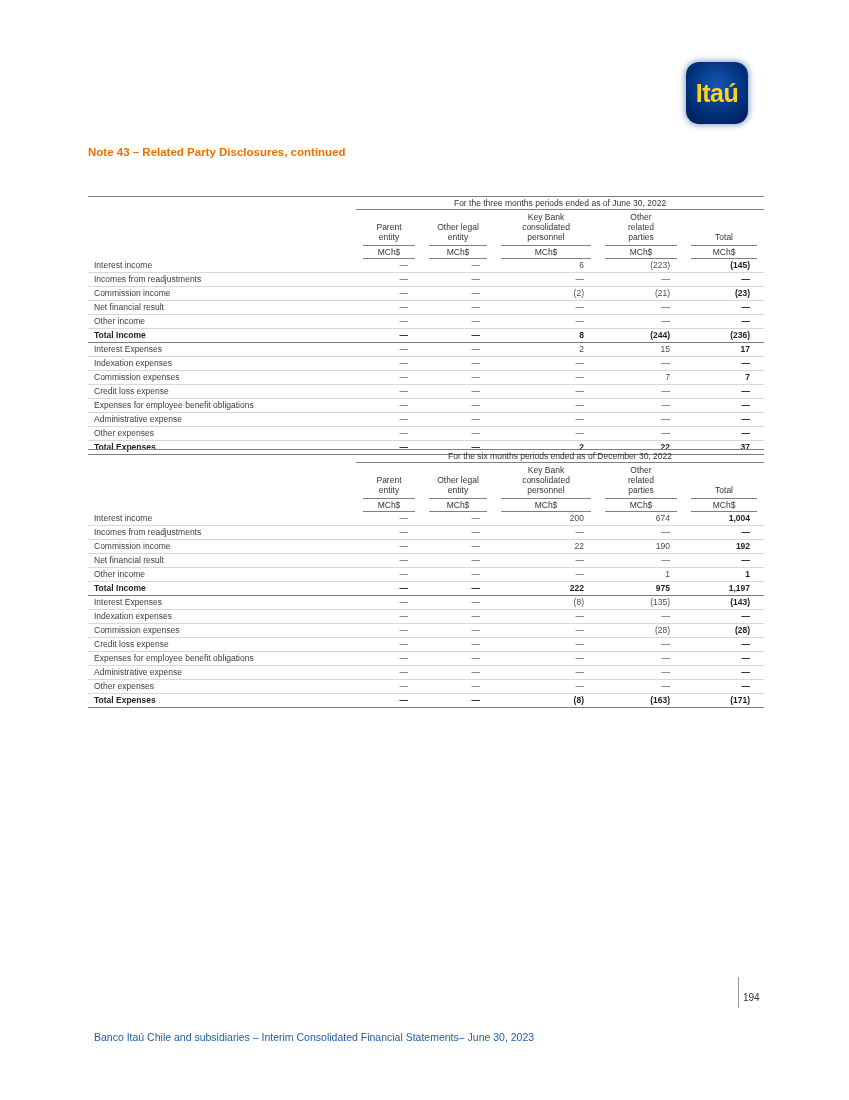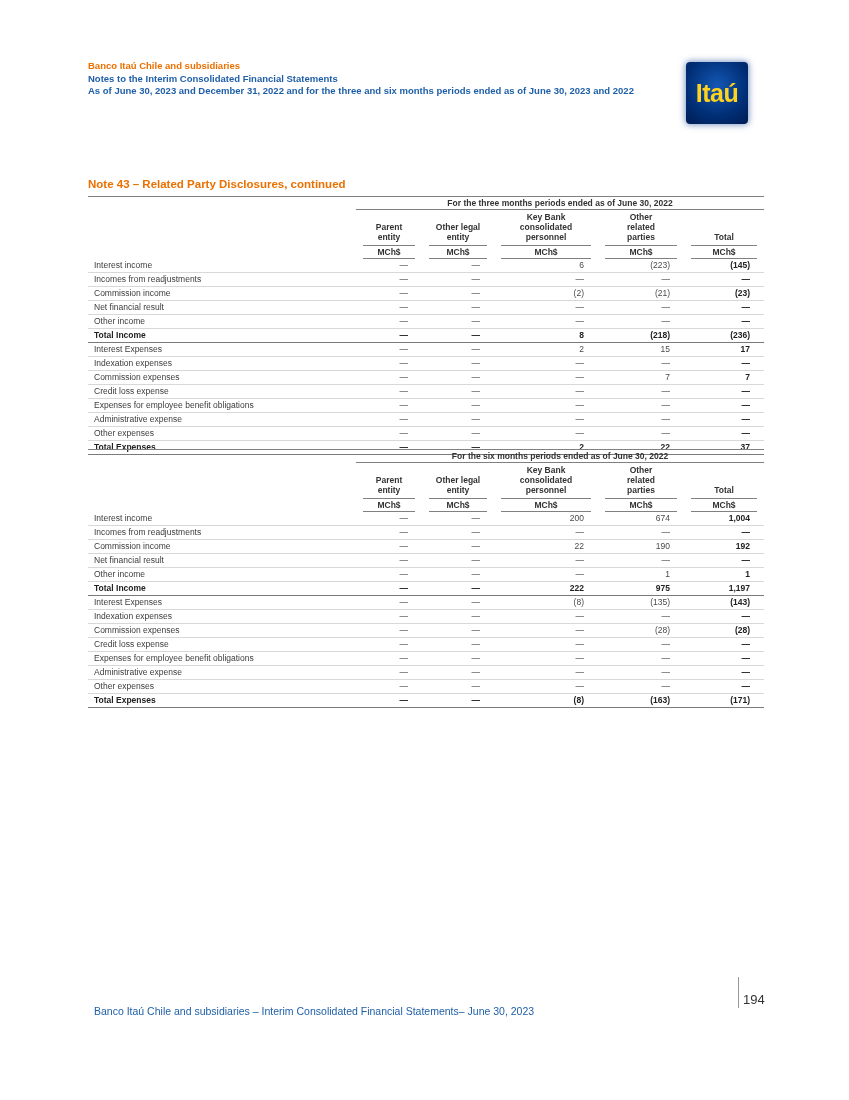--- a/index.html
+++ b/index.html
@@ -5,65 +5,60 @@
   html,body { margin:0; padding:0; background:#ffffff; }
   .page {
     position:relative; width:849px; height:1100px; background:#ffffff;
     font-family:"Liberation Sans", sans-serif; overflow:hidden;
   }
   
   .doc-header { position:absolute; left:88px; top:60px; width:585px; }
   .company-line { color:var(--accent-orange,#EC7000); font-weight:bold; font-size:9.5px; margin-bottom:2px; }
   .blue-line { color:var(--heading-blue,#1F5FA8); font-weight:bold; font-size:9.5px; line-height:1.25; }
   .logo {
-    position:absolute; left:686px; top:62px; width:62px; height:62px; border-radius:4px;
+    position:absolute; left:686px; top:62px; width:62px; height:62px; border-radius:13px;
     background: radial-gradient(circle at 50% 38%, #1457b4 0%, var(--logo-bg,#002E75) 62%, #001d52 100%);
     display:flex; align-items:center; justify-content:center;
     box-shadow: 0 0 6px 1px rgba(25,70,150,0.55);
   }
   .logo-text { color:var(--logo-text-color,#FFD21E); font-weight:bold; font-size:25px; letter-spacing:-0.5px; }
-  .note-title { position:absolute; left:88px; top:146px; color:var(--accent-orange,#EC7000); font-weight:bold; font-size:11.5px;margin-top:32px; }
+  .note-title { position:absolute; left:88px; top:146px; color:var(--accent-orange,#EC7000); font-weight:bold; font-size:11.5px; }
 
   
   .table-wrap { position:absolute; left:88px; width:676px; }
   .table-wrap.t0 { top:196px; }
   .table-wrap.t1 { top:449px; }
   .fin-table { width:676px; table-layout:fixed; border-collapse:collapse; font-size:8.5px; color:#333; }
   .fin-table col.c-lbl { width:268px; }
   .fin-table col.c1 { width:66px; }
   .fin-table col.c2 { width:72px; }
   .fin-table col.c3 { width:104px; }
   .fin-table col.c4 { width:86px; }
   .fin-table col.c5 { width:80px; }
-  .fin-table th { font-weight:bold; padding:0; vertical-align:bottom;margin-top:37px; }
+  .fin-table th { font-weight:normal; padding:0; vertical-align:bottom;margin-top:37px; }
   .period-row th { border-top:1px solid #808080; }
   .period-cell div { text-align:center; border-bottom:1px solid #808080; padding:1px 0; }
   .colhdr-row .hd { margin:0 7px; padding:2px 0; border-bottom:1px solid #808080; text-align:center; white-space:pre-line; line-height:1.2; }
   .unit-row .unit { margin:0 7px; padding:1px 0; border-bottom:1px solid #808080; text-align:center; }
   .fin-table td { padding:1.5px 0; border-bottom:1px solid #d8d8d8; }
   .fin-table td.lbl { text-align:left; padding-left:6px; color:#3c3c3c; }
   .fin-table td.val { text-align:right; padding-right:14px; color:#4a4a4a; }
   .fin-table td.total-col { font-weight:bold; color:#222; }
   .fin-table tr.total-row td { border-top:1.5px solid #7a7a7a; border-bottom:1.5px solid #7a7a7a; font-weight:bold; color:#222; }
 
   
-  .footer-text { position:absolute; left:94px; top:1005px; font-size:10.5px; color:var(--heading-blue,#1F5FA8); }
+  .footer-text { position:absolute; left:94px; top:1031px; font-size:10.5px; color:var(--heading-blue,#1F5FA8); }
   .footer-divider { position:absolute; left:738px; top:977px; width:1px; height:31px; background:#999; }
-  .page-number { position:absolute; left:743px; top:992px; font-size:13px; color:#333; }
+  .page-number { position:absolute; left:743px; top:992px; font-size:10px; color:#333; }
 </style>
 </head>
 <body>
 
 <div class="page">
 
-  <div class="doc-header">
-    <div class="company-line">Banco Itaú Chile and subsidiaries</div>
-    <div class="blue-line">Notes to the Interim Consolidated Financial Statements</div>
-    <div class="blue-line">As of June 30, 2023 and December 31, 2022 and for the three and six months periods ended as of June 30, 2023 and 2022</div>
-  </div>
 
   <div class="logo">
     <span class="logo-text">Itaú</span>
   </div>
 
   <div class="note-title">Note 43 – Related Party Disclosures, continued</div>
 
   <div class="table-wrap t0">
     <table class="fin-table">
       <colgroup>
@@ -163,21 +158,21 @@
             <td class="val">—</td>
             <td class="val">—</td>
             <td class="val">—</td>
             <td class="val total-col">—</td>
           </tr>
           <tr class="total-row">
             <td class="lbl">Total Income</td>
             <td class="val">—</td>
             <td class="val">—</td>
             <td class="val">8</td>
-            <td class="val">(218)</td>
+            <td class="val">(244)</td>
             <td class="val total-col">(236)</td>
           </tr>
           <tr>
             <td class="lbl">Interest Expenses</td>
             <td class="val">—</td>
             <td class="val">—</td>
             <td class="val">2</td>
             <td class="val">15</td>
             <td class="val total-col">17</td>
           </tr>
@@ -248,21 +243,21 @@
           <col class="c1">
           <col class="c2">
           <col class="c3">
           <col class="c4">
           <col class="c5">
       </colgroup>
       <thead>
           <tr class="period-row">
             <th class="lbl"></th>
             <th class="period-cell" colspan="5">
-              <div>For the six months periods ended as of June 30, 2022</div>
+              <div>For the six months periods ended as of December 30, 2022</div>
             </th>
           </tr>
           <tr class="colhdr-row">
             <th class="lbl"></th>
             <th>
               <div class="hd">Parent
 entity</div>
             </th>
             <th>
               <div class="hd">Other legal

